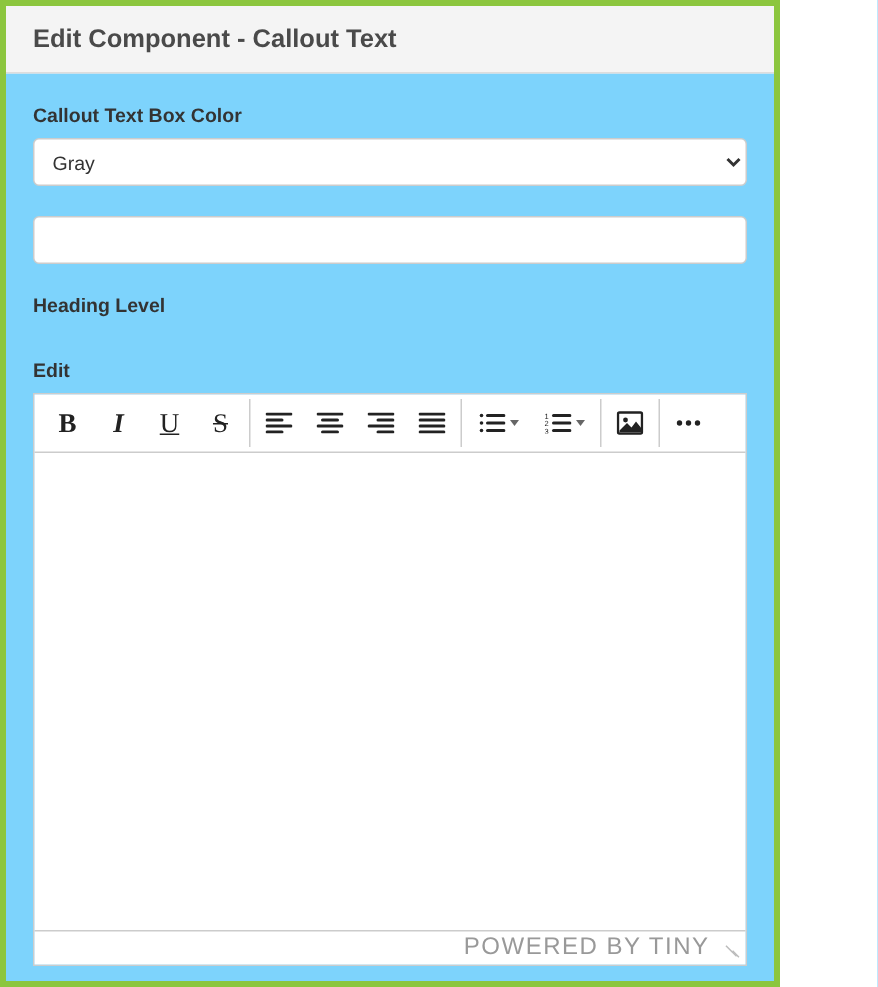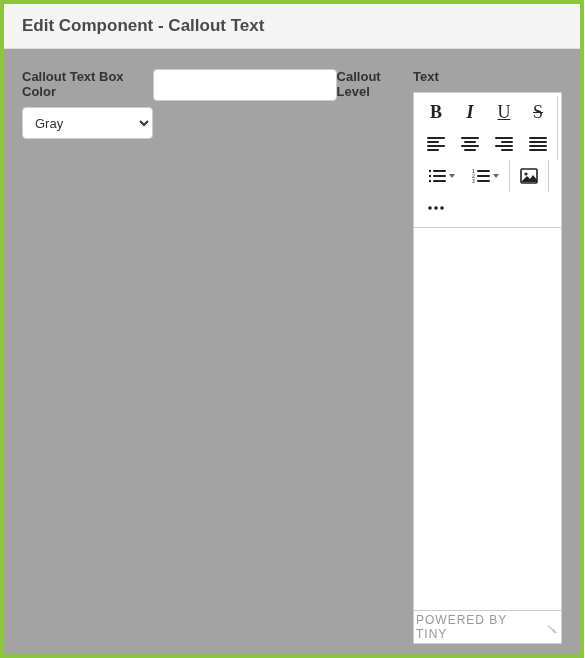--- a/index.html
+++ b/index.html
@@ -3,42 +3,42 @@
 <meta charset="utf-8">
 <style>
   * { box-sizing: border-box; margin: 0; padding: 0; }
   body {
     font-family: -apple-system, BlinkMacSystemFont, "Segoe UI", Helvetica, Arial, sans-serif;
     background: #fff;
     width: 585px;
     height: 658px;
   }
   .panel {
-    width: 584px;
+    width: 520px;
     height: 658px;
     border: 4px solid #8cc63e;
-    background: #a3a3a3;
+    background: #7dd3fc;
     display: flex;
     flex-direction: column;
   }
   .panel-header {
     background: #f4f4f4;
     border-bottom: 1px solid #ddd;
     padding: 12px 18px;
   }
   .panel-header h2 {
     font-size: 17px;
     font-weight: 700;
     color: #4a4a4a;
   }
   .panel-body {
     padding: 20px 18px 10px 18px;
     flex: 1;
     display: flex;
-    flex-direction: row;
+    flex-direction: column;
   }
   .form-group {
     margin-bottom: 20px;
   }
   .form-group label {
     display: block;
     font-size: 13px;
     font-weight: 700;
     color: #333;
     margin-bottom: 8px;
@@ -113,24 +113,24 @@
   .editor-footer {
     border-top: 1px solid #ccc;
     background: #fff;
     display: flex;
     justify-content: flex-end;
     align-items: center;
     padding: 2px 6px 2px 2px;
     position: relative;
   }
   .editor-footer span {
-    font-size: 12px;
+    font-size: 16px;
     letter-spacing: 1px;
     color: #999;
-    margin-right: 16px;
+    margin-right: 6px;
   }
   .resize-handle {
     width: 12px; height: 12px;
     position: relative;
   }
   .resize-handle::before,
   .resize-handle::after {
     content: "";
     position: absolute;
     background: #bbb;
@@ -154,25 +154,25 @@
       <select>
         <option>Gray</option>
       </select>
     </div>
 
     <div class="form-group">
       <input type="text" value="" style="">
     </div>
 
     <div class="form-group">
-      <label>Callout Level</label>
+      <label>Heading Level</label>
     </div>
 
     <div class="form-group text-group">
-      <label>Text</label>
+      <label>Edit</label>
       <div class="editor-wrap">
 
         <div class="editor-toolbar">
 
           <div class="tb-group">
             <button class="tb-btn">
               <span class="glyph-b">B</span>
             </button>
             <button class="tb-btn">
               <span class="glyph-i">I</span>

